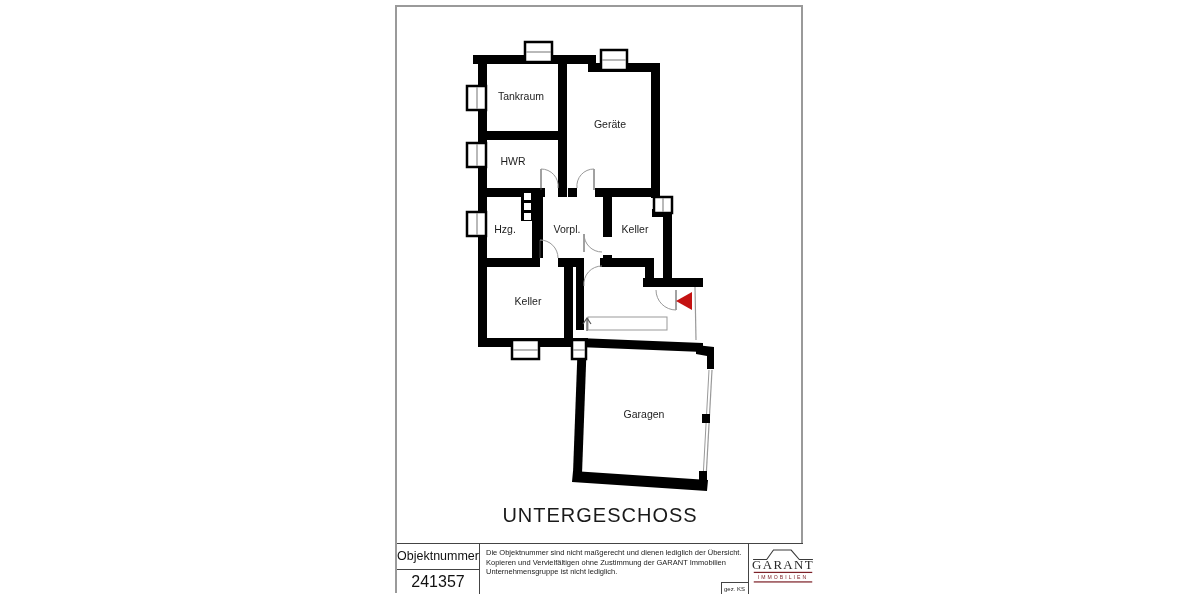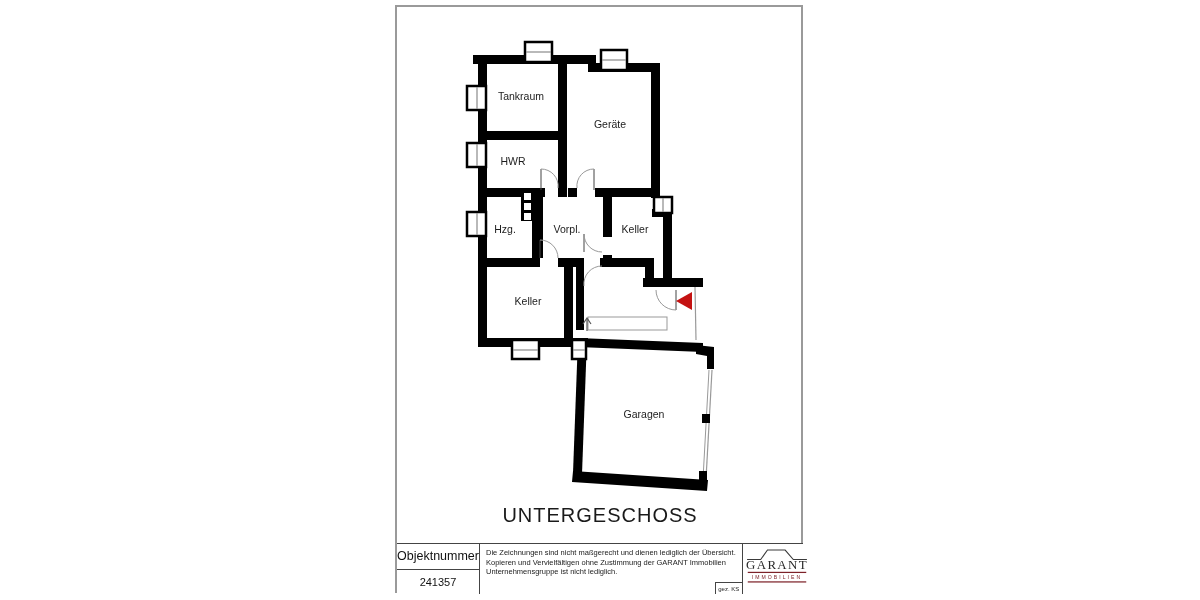--- a/index.html
+++ b/index.html
@@ -3,21 +3,21 @@
 <meta charset="utf-8">
 <style>
   html,body{margin:0;padding:0;background:#ffffff;}
   body{width:1200px;height:600px;position:relative;font-family:"Liberation Sans",sans-serif;overflow:hidden;}
   .page{position:absolute;left:395px;top:5px;width:408px;height:588px;border:2px solid #9a9a9a;background:#fff;box-sizing:border-box;}
   .plan-svg{position:absolute;left:0;top:0;width:1200px;height:600px;}
   .plan-title{position:absolute;left:395px;top:504px;width:410px;text-align:center;font-size:20px;letter-spacing:1px;color:#1a1a1a;}
   .footer{position:absolute;left:397px;top:543px;width:406px;height:50px;border-top:1px solid #444;display:flex;background:#fff;}
   .f-left{width:82px;border-right:1px solid #444;display:flex;flex-direction:column;}
   .f-left .row1{flex:1;display:flex;align-items:center;justify-content:center;font-size:12.5px;color:#111;border-bottom:1px solid #444;}
-  .f-left .row2{flex:1;display:flex;align-items:center;justify-content:center;font-size:11px;color:#111;}
+  .f-left .row2{flex:1;display:flex;align-items:center;justify-content:center;font-size:16px;color:#111;}
   .f-mid{flex:1;position:relative;border-right:1px solid #444;padding:4px 6px 0 6px;box-sizing:border-box;}
   .f-mid .dline{font-size:7.5px;line-height:9.5px;color:#222;white-space:nowrap;}
   .gez-box{position:absolute;right:0;bottom:0;width:26px;height:11px;border-left:1px solid #444;border-top:1px solid #444;font-size:6px;color:#222;display:flex;align-items:center;justify-content:center;background:#fff;}
   .f-right{width:78px;display:flex;align-items:flex-start;justify-content:center;}
 </style>
 </head>
 <body>
 
 <div class="page"></div>
 
@@ -123,21 +123,21 @@
 </svg>
 
 <div class="plan-title">UNTERGESCHOSS</div>
 
 <div class="footer">
   <div class="f-left">
     <div class="row1">Objektnummer</div>
     <div class="row2">241357</div>
   </div>
   <div class="f-mid">
-    <div class="dline">Die Zeichnungen sind nicht maßgerecht und dienen lediglich der Übersicht.</div>
+    <div class="dline">Die Objektnummer sind nicht maßgerecht und dienen lediglich der Übersicht.</div>
     <div class="dline">Kopieren und Vervielfältigen ohne Zustimmung der GARANT Immobilien</div>
     <div class="dline">Unternehmensgruppe ist nicht lediglich.</div>
     <div class="gez-box">gez. KS</div>
   </div>
   <div class="f-right">
     <svg width="68" height="42" viewBox="0 0 100 60">
       <path d="M6,22 L26,22 L36,8 L62,8 L74,22 L94,22" fill="none" stroke="#3a3a3a" stroke-width="1.6"></path>
       <text x="50" y="36" text-anchor="middle" font-family="Liberation Serif, serif" font-size="19" letter-spacing="2" fill="#2a2a2a">GARANT</text>
       <rect x="7" y="40" width="86" height="1.8" fill="#7d2128"></rect>
       <text x="50" y="51" text-anchor="middle" font-family="Liberation Sans, sans-serif" font-size="7.5" letter-spacing="3" fill="#7d2128">IMMOBILIEN</text>

